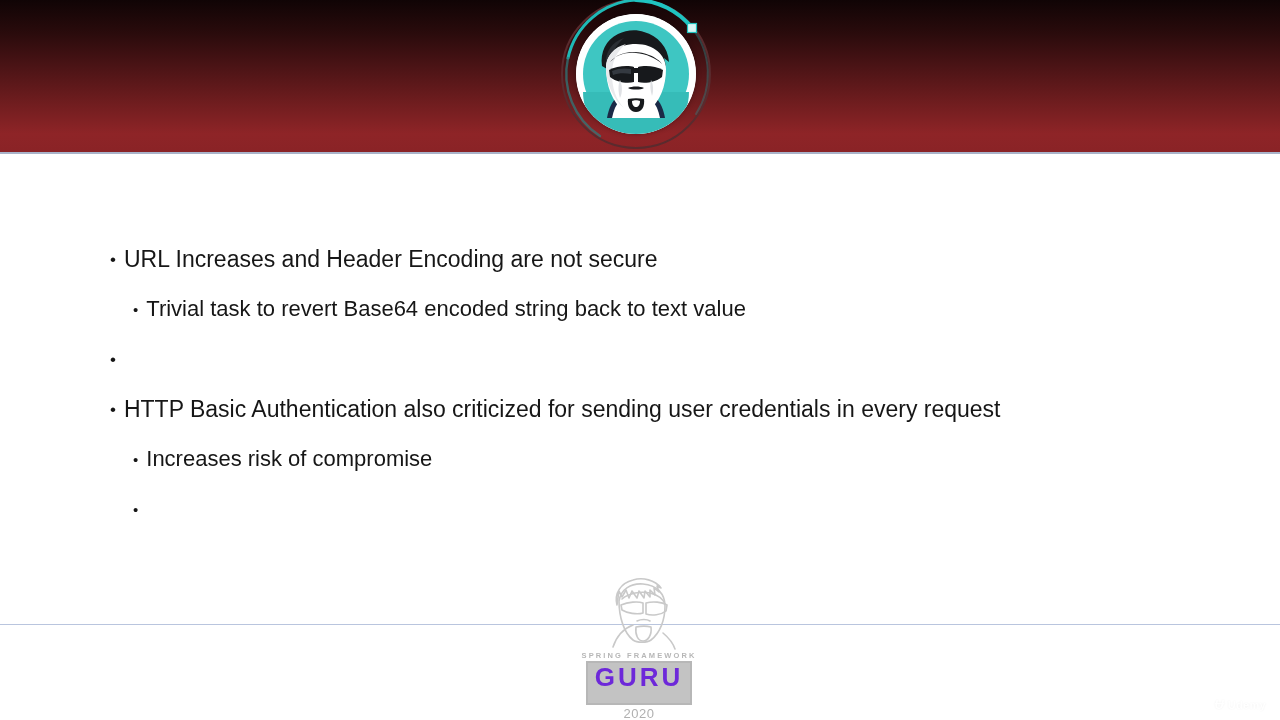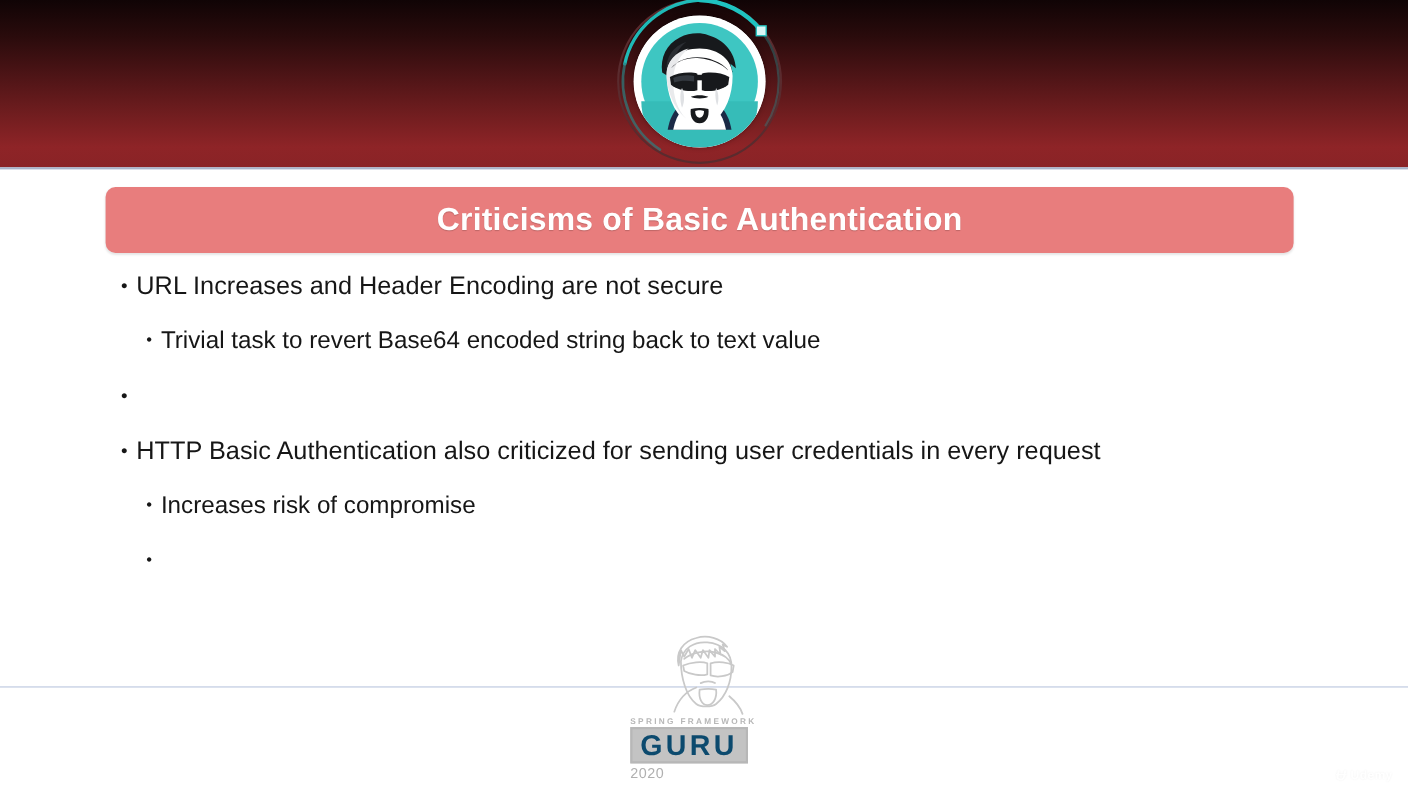--- a/index.html
+++ b/index.html
@@ -129,35 +129,36 @@
     width: 1280px;
     height: 1px;
     background: #b9c5de;
   }
   .footer-logo {
     position: absolute;
     left: 573px;
     top: 575px;
     width: 132px;
     height: 125px;
+    text-align: center;
   }
   .footer-face { display: block; margin: 0 auto; }
   .footer-brand {
     margin-top: -2px;
     font-size: 7.5px;
     letter-spacing: 2.1px;
     color: #b7b7b7;
     font-weight: bold;
   }
   .footer-guru {
     margin: 1px auto 0;
     display: inline-block;
-    padding: 1px 7px 2px;
+    padding: 1px 7px 13px;
     border: 2px solid #b7b7b7;
-    color: #0c4a6e;
+    color: #6d28d9;
     background: #c3c3c3;
     font-size: 26px;
     font-weight: bold;
     letter-spacing: 3px;
     line-height: 1;
     -webkit-text-stroke: 0;
   }
   .footer-year {
     margin-top: 1px;
     font-size: 13px;
@@ -235,23 +236,20 @@
           <path d="M56 87 C58 86 62 86 64 87 C64 91 62 93 60 93 C58 93 56 91 56 87 Z" fill="#ffffff"></path>
           <path d="M44 66 C46 70 47 78 44 84 C42 78 42 70 44 66 Z" fill="#dfe1e4"></path>
           <path d="M75 66 C77 70 78 76 76 82 C74 76 74 70 75 66 Z" fill="#dfe1e4"></path>
         </svg>
       </div>
 
     </div>
   </div>
   <div class="header-rule"></div>
 
-  <div class="title-bar">
-    <span class="title-text">Criticisms of Basic Authentication</span>
-  </div>
 
   <div class="bullets">
 
     <div class="bullet-row lvl1">
       <span class="bullet-dot">•</span>
       <span class="bullet-text">URL Increases and Header Encoding are not secure</span>
     </div>
 
     <div class="bullet-row lvl2">
       <span class="bullet-dot">•</span>

